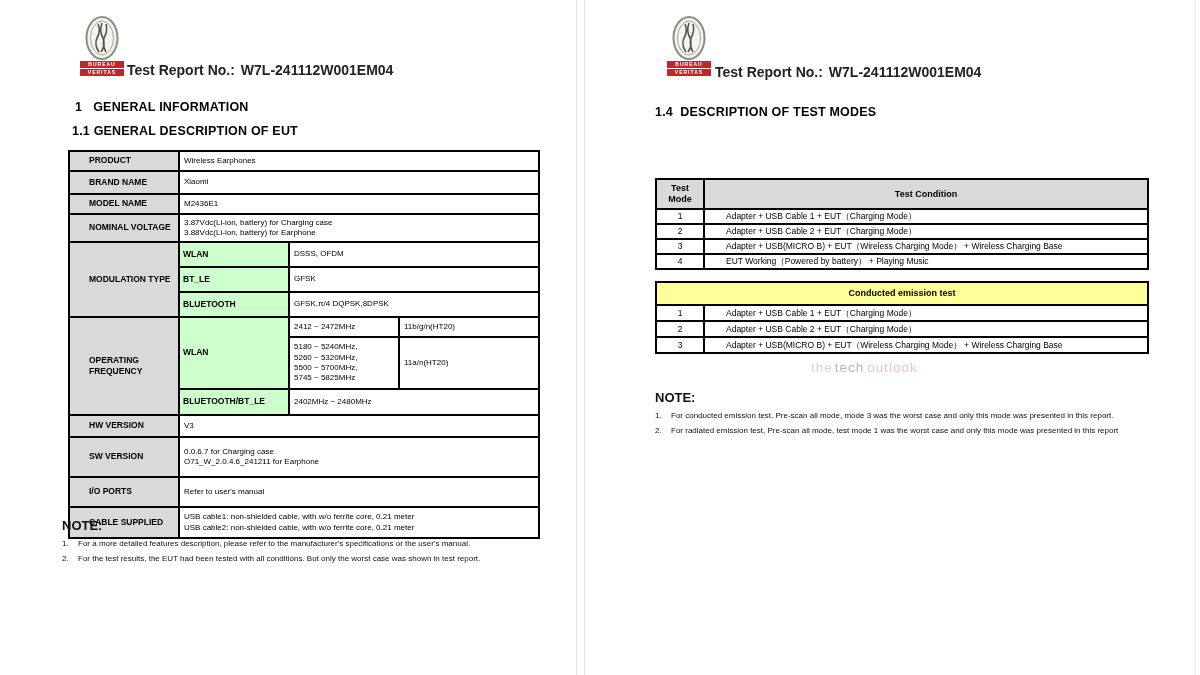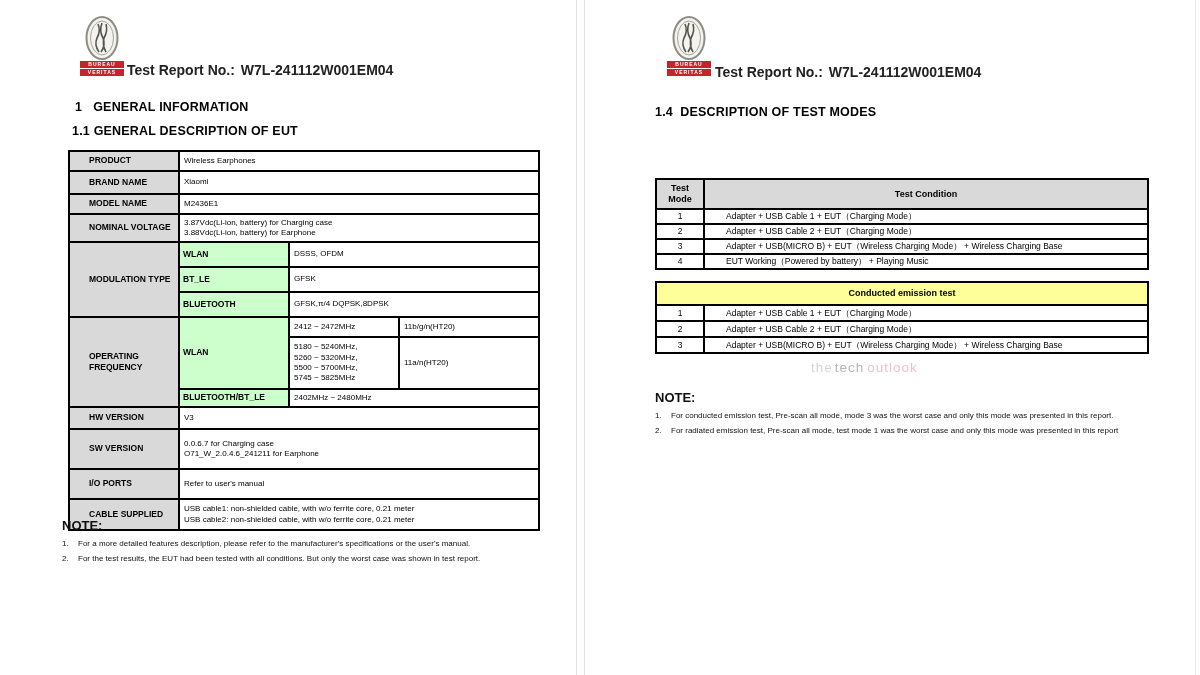--- a/index.html
+++ b/index.html
@@ -131,21 +131,21 @@
         <td>2412 ~ 2472MHz</td>
         <td>11b/g/n(HT20)</td>
       </tr>
       <tr style="height:52px">
         <td class="pre">5180 ~ 5240MHz,
 5260 ~ 5320MHz,
 5500 ~ 5700MHz,
 5745 ~ 5825MHz</td>
         <td>11a/n(HT20)</td>
       </tr>
-      <tr style="height:18px">
+      <tr style="height:26px">
         <td class="sub">BLUETOOTH/BT_LE</td>
         <td colspan="2">2402MHz ~ 2480MHz</td>
       </tr>
       <tr style="height:22px">
         <td class="lbl">HW VERSION</td>
         <td colspan="3">V3</td>
       </tr>
       <tr style="height:40px">
         <td class="lbl">SW VERSION</td>
         <td colspan="3" class="pre">0.0.6.7 for Charging case

